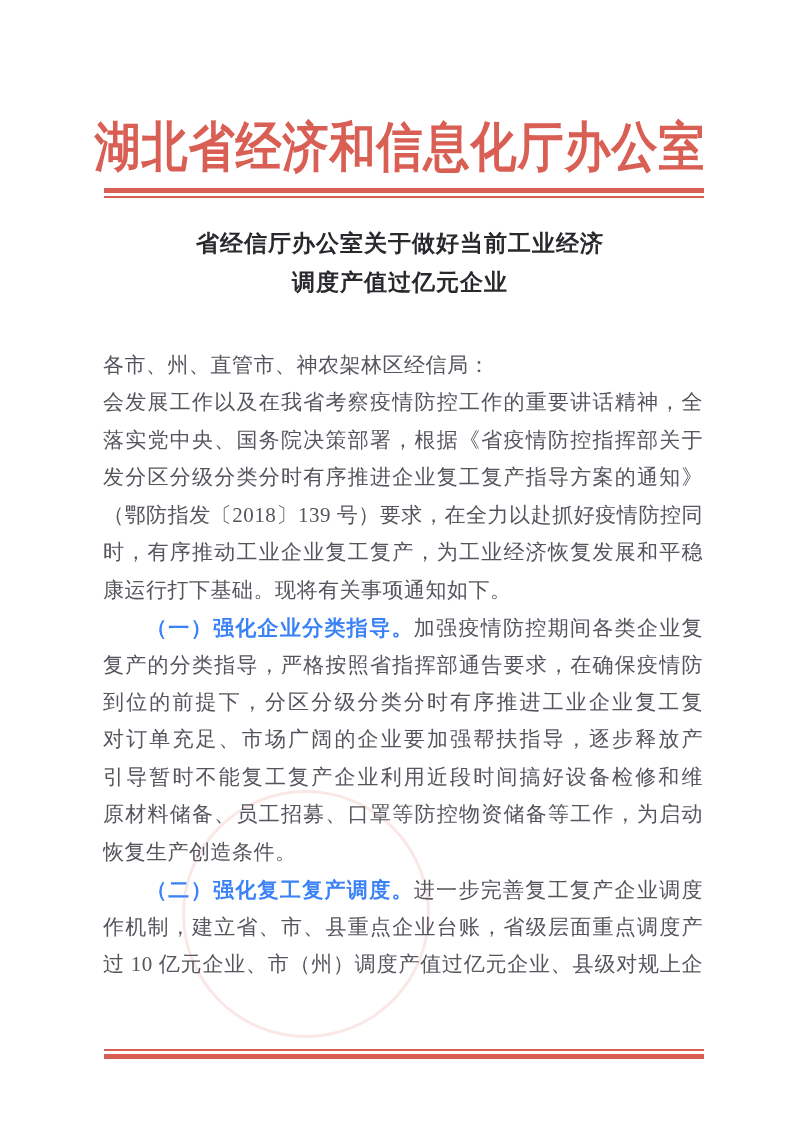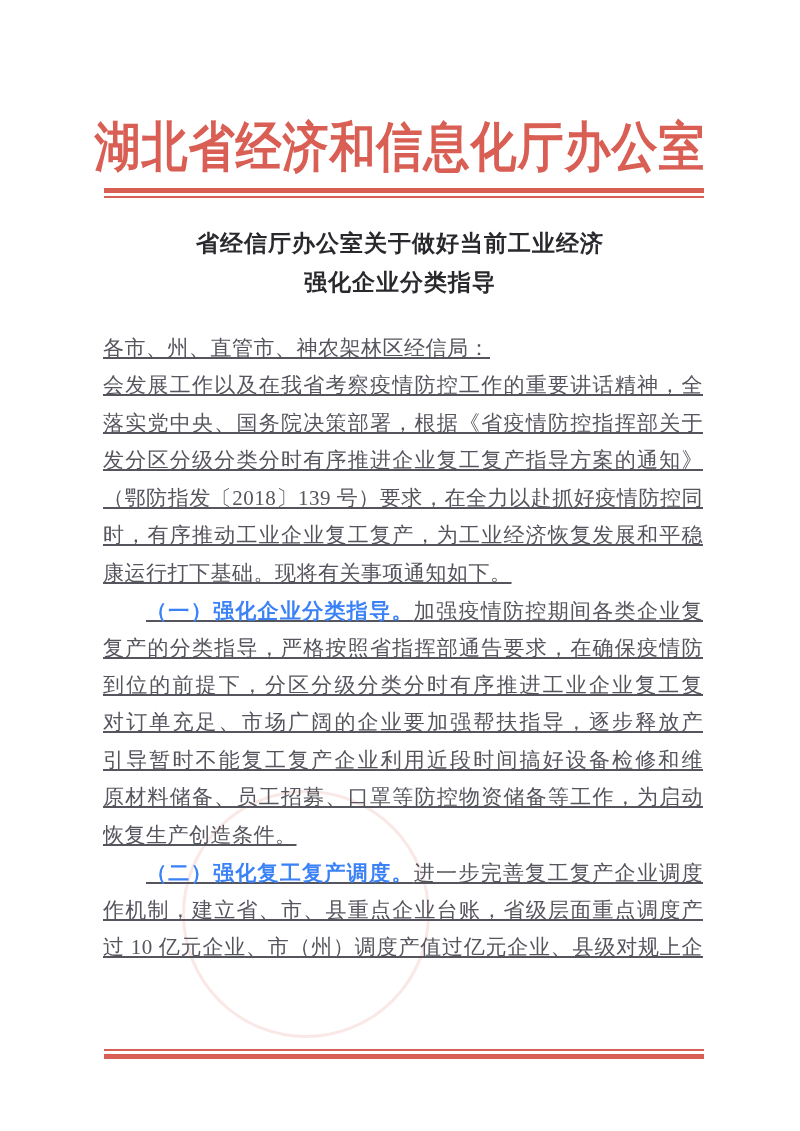--- a/index.html
+++ b/index.html
@@ -44,27 +44,26 @@
     text-align: center;
     font-size: 23px;
     line-height: 39px;
     font-weight: bold;
     color: #28282d;
     font-family: "Liberation Sans", "DejaVu Sans", sans-serif;
     letter-spacing: 1px;
   }
   .doc-body {
     position: absolute;
-    top: 330px;
+    top: 347px;
     left: 103px;
     width: 600px;
     font-size: 21px;
     color: #55555d;
     letter-spacing: 0.5px;
-    text-decoration: underline;
   }
   .line {
     height: 37.45px;
     line-height: 37.45px;
     white-space: nowrap;
     overflow: hidden;
   }
   .line.justify {
     white-space: normal;
     text-align: justify;
@@ -93,21 +92,21 @@
 
 <div class="page">
 
   <div class="org-title">湖北省经济和信息化厅办公室</div>
 
   <div class="rule rule-top-thick"></div>
   <div class="rule rule-top-thin"></div>
 
   <div class="doc-title">
     <div>省经信厅办公室关于做好当前工业经济</div>
-    <div>强化企业分类指导</div>
+    <div>调度产值过亿元企业</div>
   </div>
 
   <div class="seal-mark"></div>
 
   <div class="doc-body" id="body-lines">
       <div class="line"><span class="seg">各市、州、直管市、神农架林区经信局：</span></div>
       <div class="line justify"><span class="seg">会发展工作以及在我省考察疫情防控工作的重要讲话精神，全面</span></div>
       <div class="line justify"><span class="seg">落实党中央、国务院决策部署，根据《省疫情防控指挥部关于印</span></div>
       <div class="line justify"><span class="seg">发分区分级分类分时有序推进企业复工复产指导方案的通知》</span></div>
       <div class="line justify"><span class="seg">（鄂防指发〔2018〕139 号）要求，在全力以赴抓好疫情防控同</span></div>

